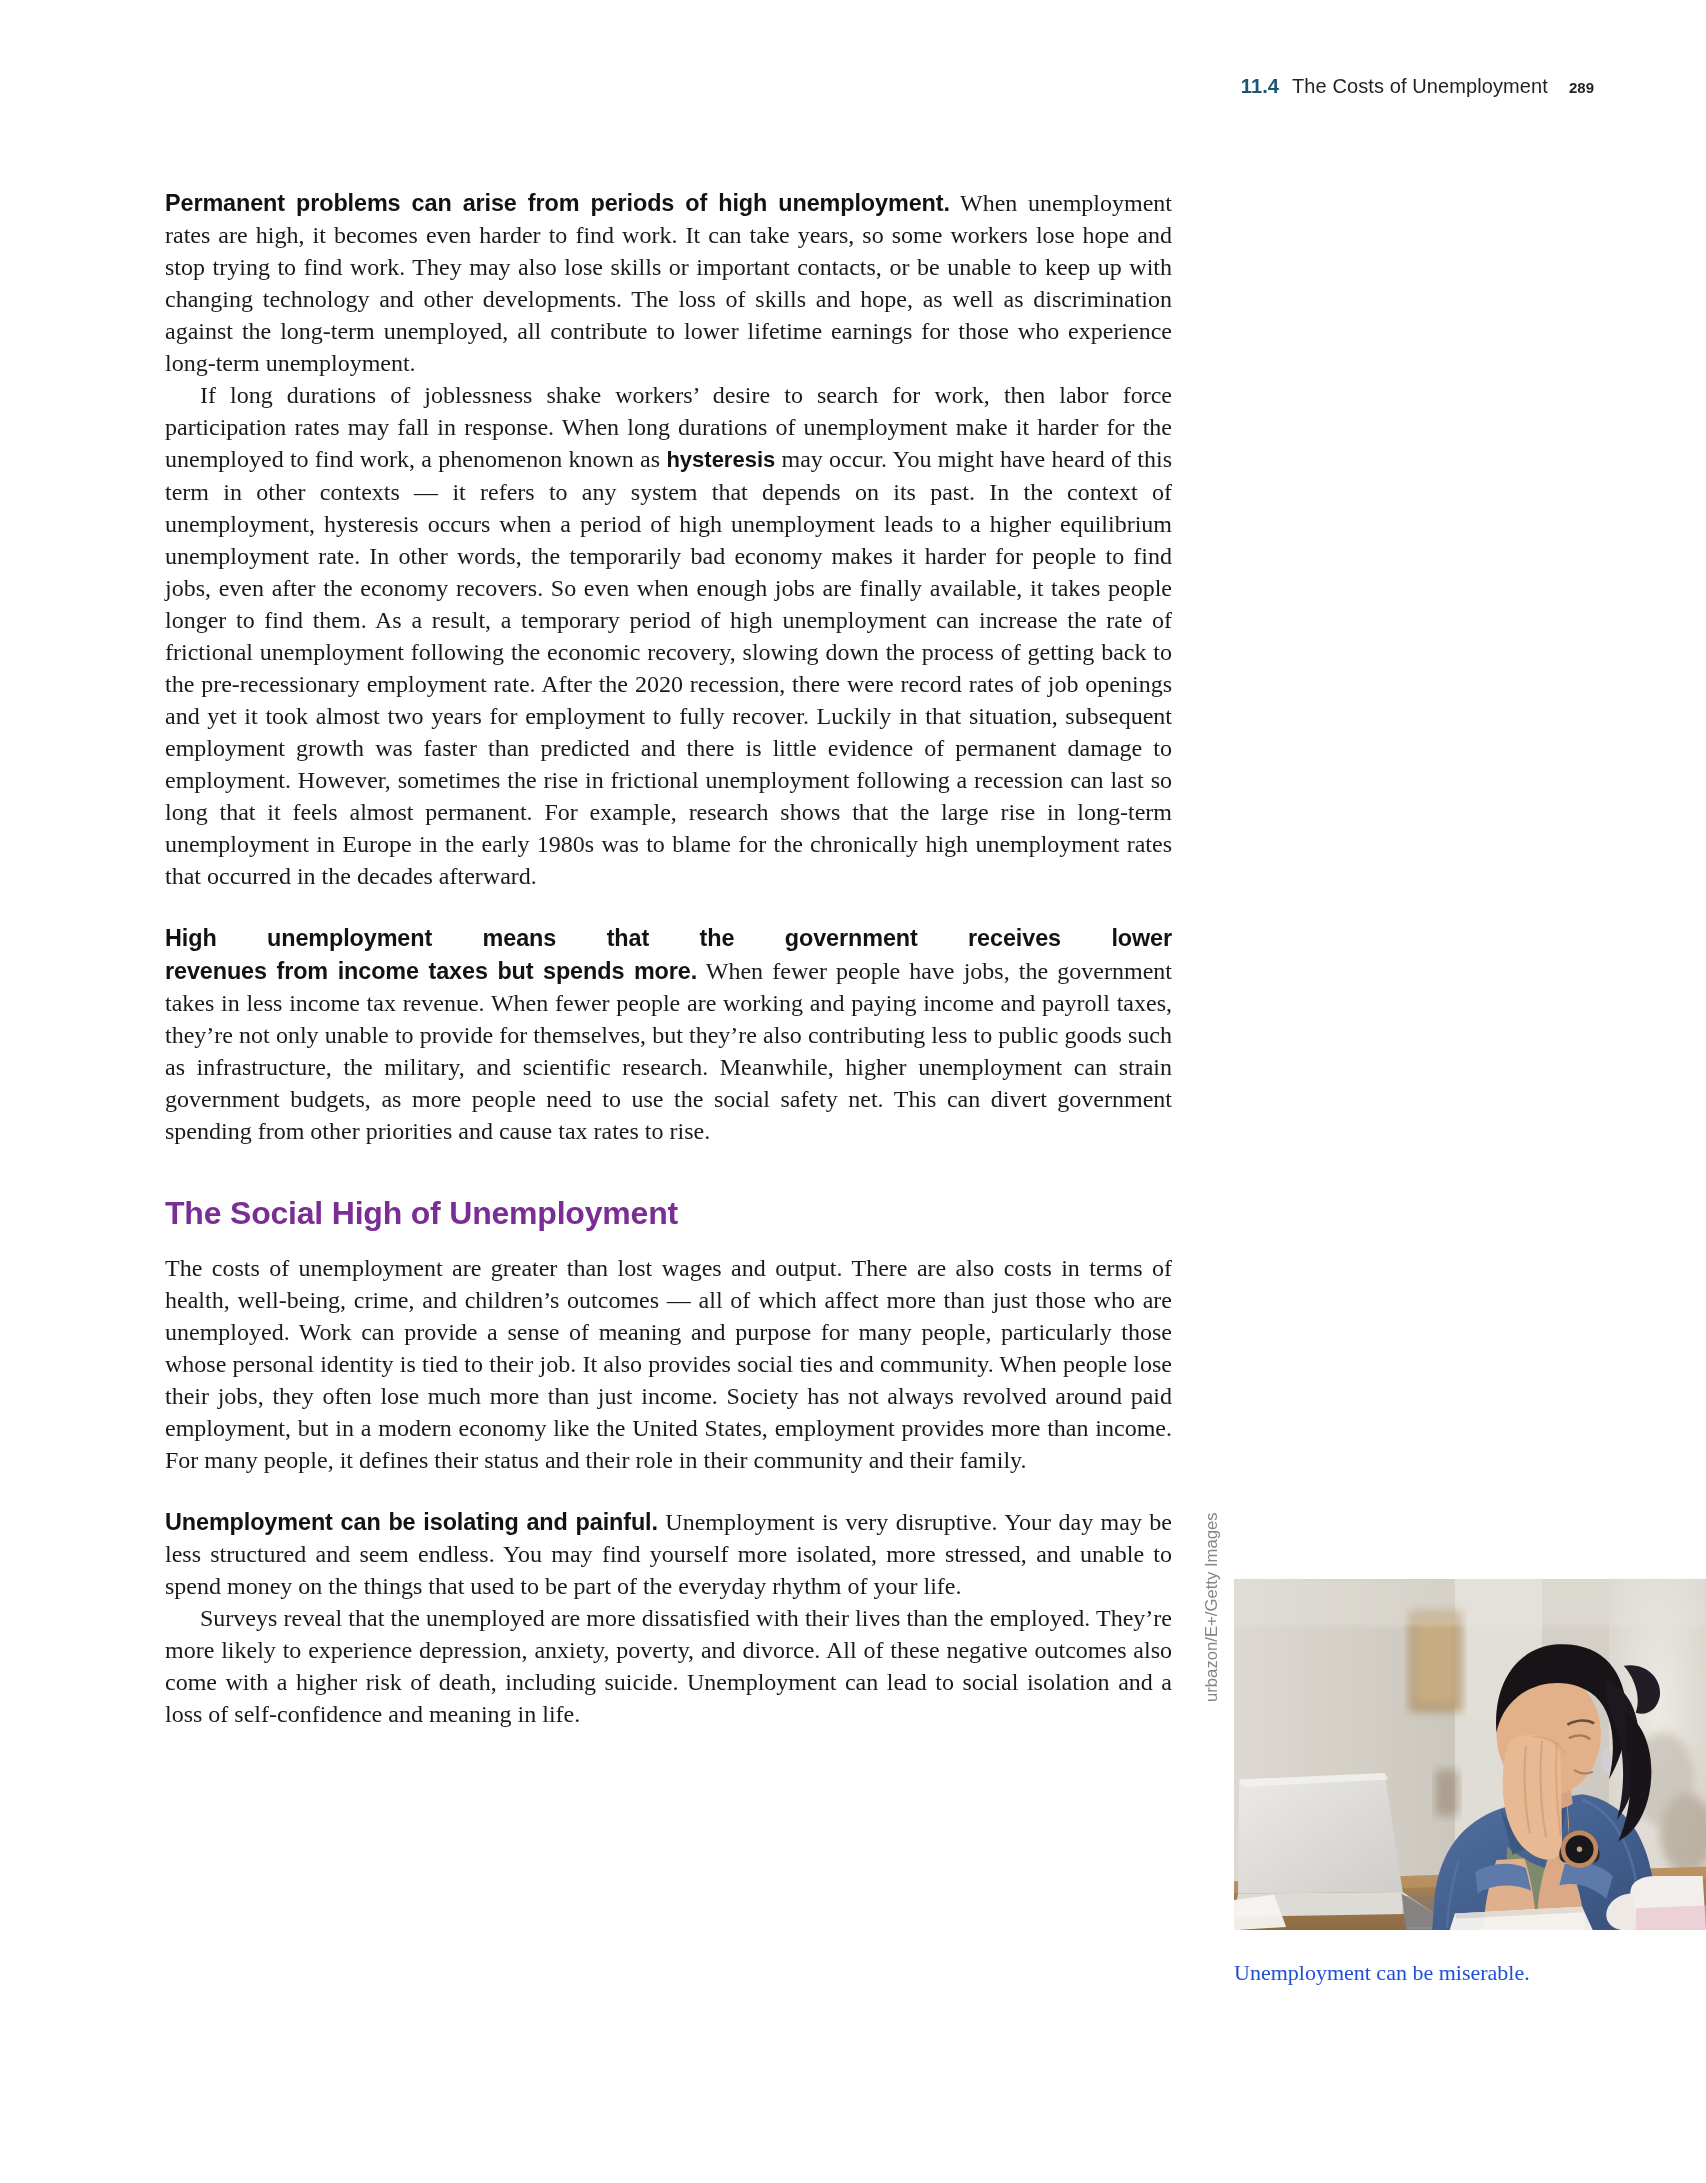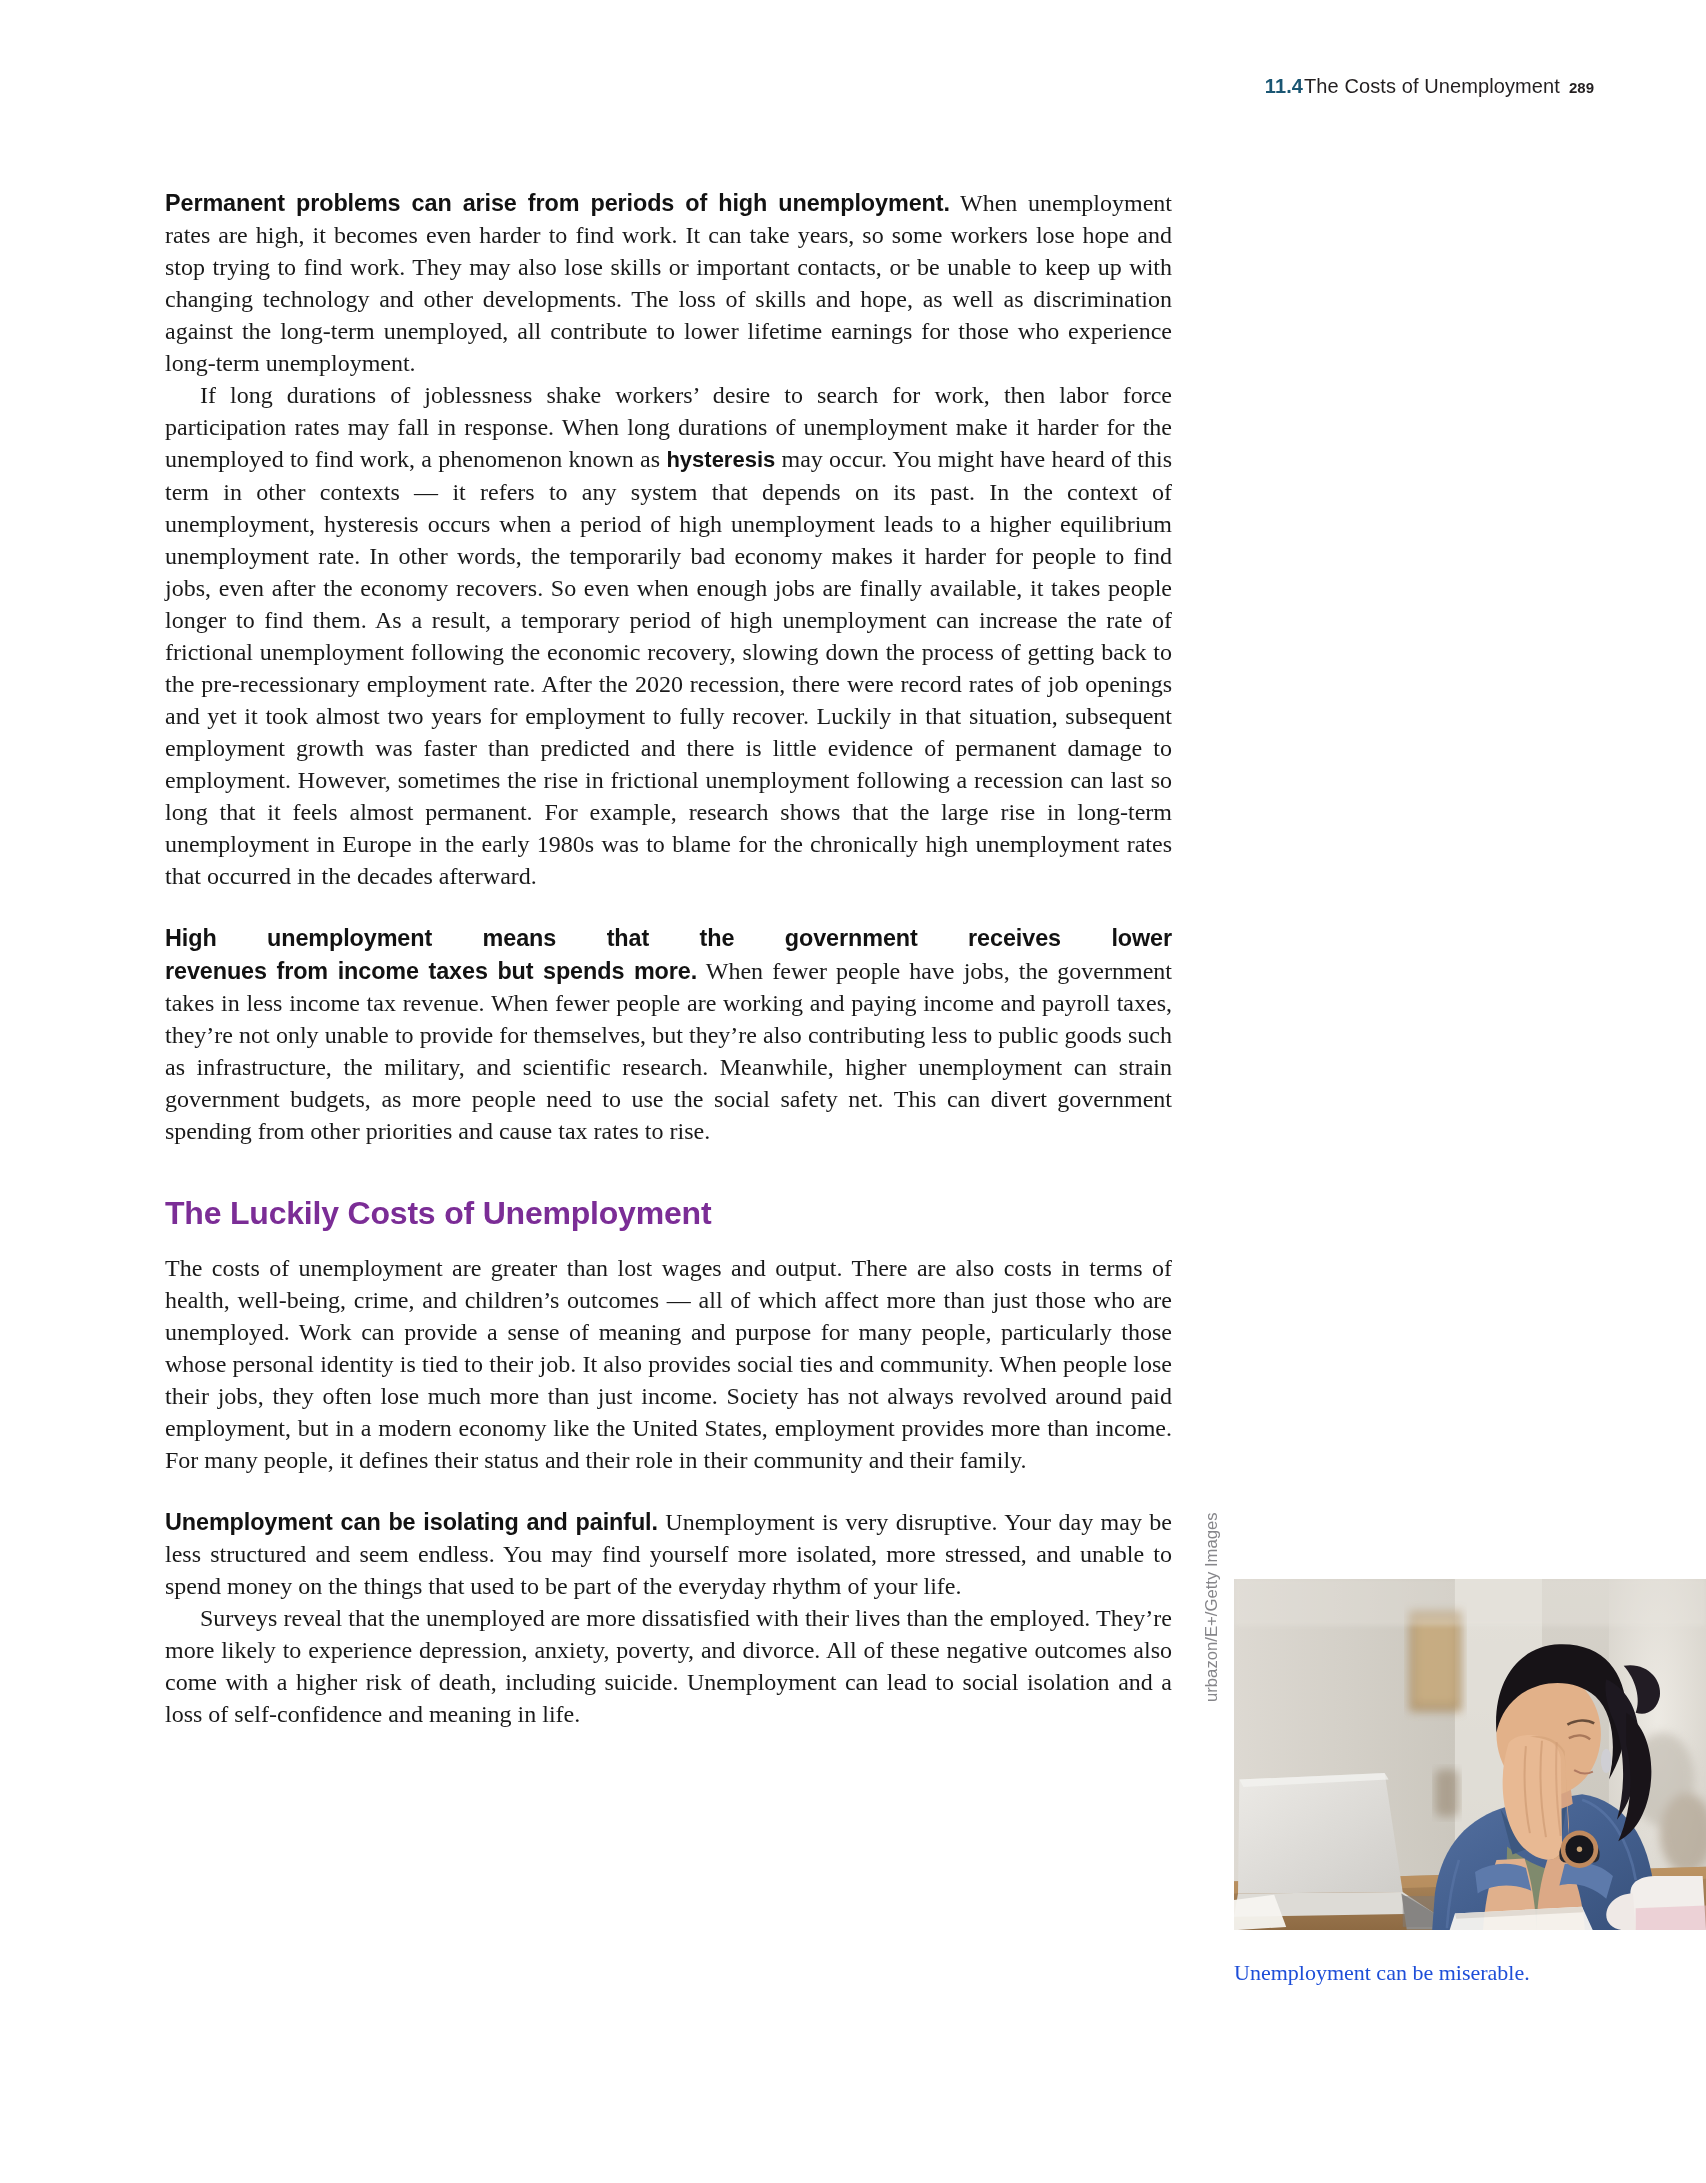--- a/index.html
+++ b/index.html
@@ -14,21 +14,21 @@
     position:relative;
     width:1706px; height:2183px;
     background:#ffffff;
     overflow:hidden;
   }
 
   
   .runhead {
     position:absolute;
     top:75px; right:112px;
-    display:flex; align-items:baseline; gap:1px;
+    display:flex; align-items:baseline; gap:13px;
     font-family:"Liberation Sans", sans-serif;
     white-space:nowrap;
   }
   .runhead .sec {
     font-size:20px; font-weight:700;
     color:#1A5673; letter-spacing:0.1px;
   }
   .runhead .title {
     font-size:20px; font-weight:400;
     color:#231f20; letter-spacing:0.1px;
@@ -161,21 +161,21 @@
   </div>
 
   <div class="maincol">
 
     <p class="body"><span class="lead">Permanent problems can arise from periods of high unemployment.</span><span> When unemployment rates are high, it becomes even harder to find work. It can take years, so some workers lose hope and stop trying to find work. They may also lose skills or important contacts, or be unable to keep up with changing technology and other developments. The loss of skills and hope, as well as discrimination against the long-term unemployed, all contribute to lower lifetime earnings for those who experience long-term unemployment.</span></p>
 
     <p class="body indent"><span>If long durations of joblessness shake workers’ desire to search for work, then labor force participation rates may fall in response. When long durations of unemployment make it harder for the unemployed to find work, a phenomenon known as </span><span class="term-inline">hysteresis</span><span> may occur. You might have heard of this term in other contexts — it refers to any system that depends on its past. In the context of unemployment, hysteresis occurs when a period of high unemployment leads to a higher equilibrium unemployment rate. In other words, the temporarily bad economy makes it harder for people to find jobs, even after the economy recovers. So even when enough jobs are finally available, it takes people longer to find them. As a result, a temporary period of high unemployment can increase the rate of frictional unemployment following the economic recovery, slowing down the process of getting back to the pre-recessionary employment rate. After the 2020 recession, there were record rates of job openings and yet it took almost two years for employment to fully recover. Luckily in that situation, subsequent employment growth was faster than predicted and there is little evidence of permanent damage to employment. However, sometimes the rise in frictional unemployment following a recession can last so long that it feels almost permanent. For example, research shows that the large rise in long-term unemployment in Europe in the early 1980s was to blame for the chronically high unemployment rates that occurred in the decades afterward.</span></p>
 
     <p class="body gap-lg"><span class="lead-block">High unemployment means that the government receives lower</span><span class="lead-tail">revenues from income taxes but spends more.</span><span> When fewer people have jobs, the government takes in less income tax revenue. When fewer people are working and paying income and payroll taxes, they’re not only unable to provide for themselves, but they’re also contributing less to public goods such as infrastructure, the military, and scientific research. Meanwhile, higher unemployment can strain government budgets, as more people need to use the social safety net. This can divert government spending from other priorities and cause tax rates to rise.</span></p>
 
-    <h2 class="section">The Luckily Costs of Unemployment</h2>
+    <h2 class="section">The Social High of Unemployment</h2>
 
     <p class="body"><span>The costs of unemployment are greater than lost wages and output. There are also costs in terms of health, well-being, crime, and children’s outcomes — all of which affect more than just those who are unemployed. Work can provide a sense of meaning and purpose for many people, particularly those whose personal identity is tied to their job. It also provides social ties and community. When people lose their jobs, they often lose much more than just income. Society has not always revolved around paid employment, but in a modern economy like the United States, employment provides more than income. For many people, it defines their status and their role in their community and their family.</span></p>
 
     <p class="body gap-lg"><span class="lead">Unemployment can be isolating and painful.</span><span> Unemployment is very disruptive. Your day may be less structured and seem endless. You may find yourself more isolated, more stressed, and unable to spend money on the things that used to be part of the everyday rhythm of your life.</span></p>
 
     <p class="body indent"><span>Surveys reveal that the unemployed are more dissatisfied with their lives than the employed. They’re more likely to experience depression, anxiety, poverty, and divorce. All of these negative outcomes also come with a higher risk of death, including suicide. Unemployment can lead to social isolation and a loss of self-confidence and meaning in life.</span></p>
 
   </div>
 
 

